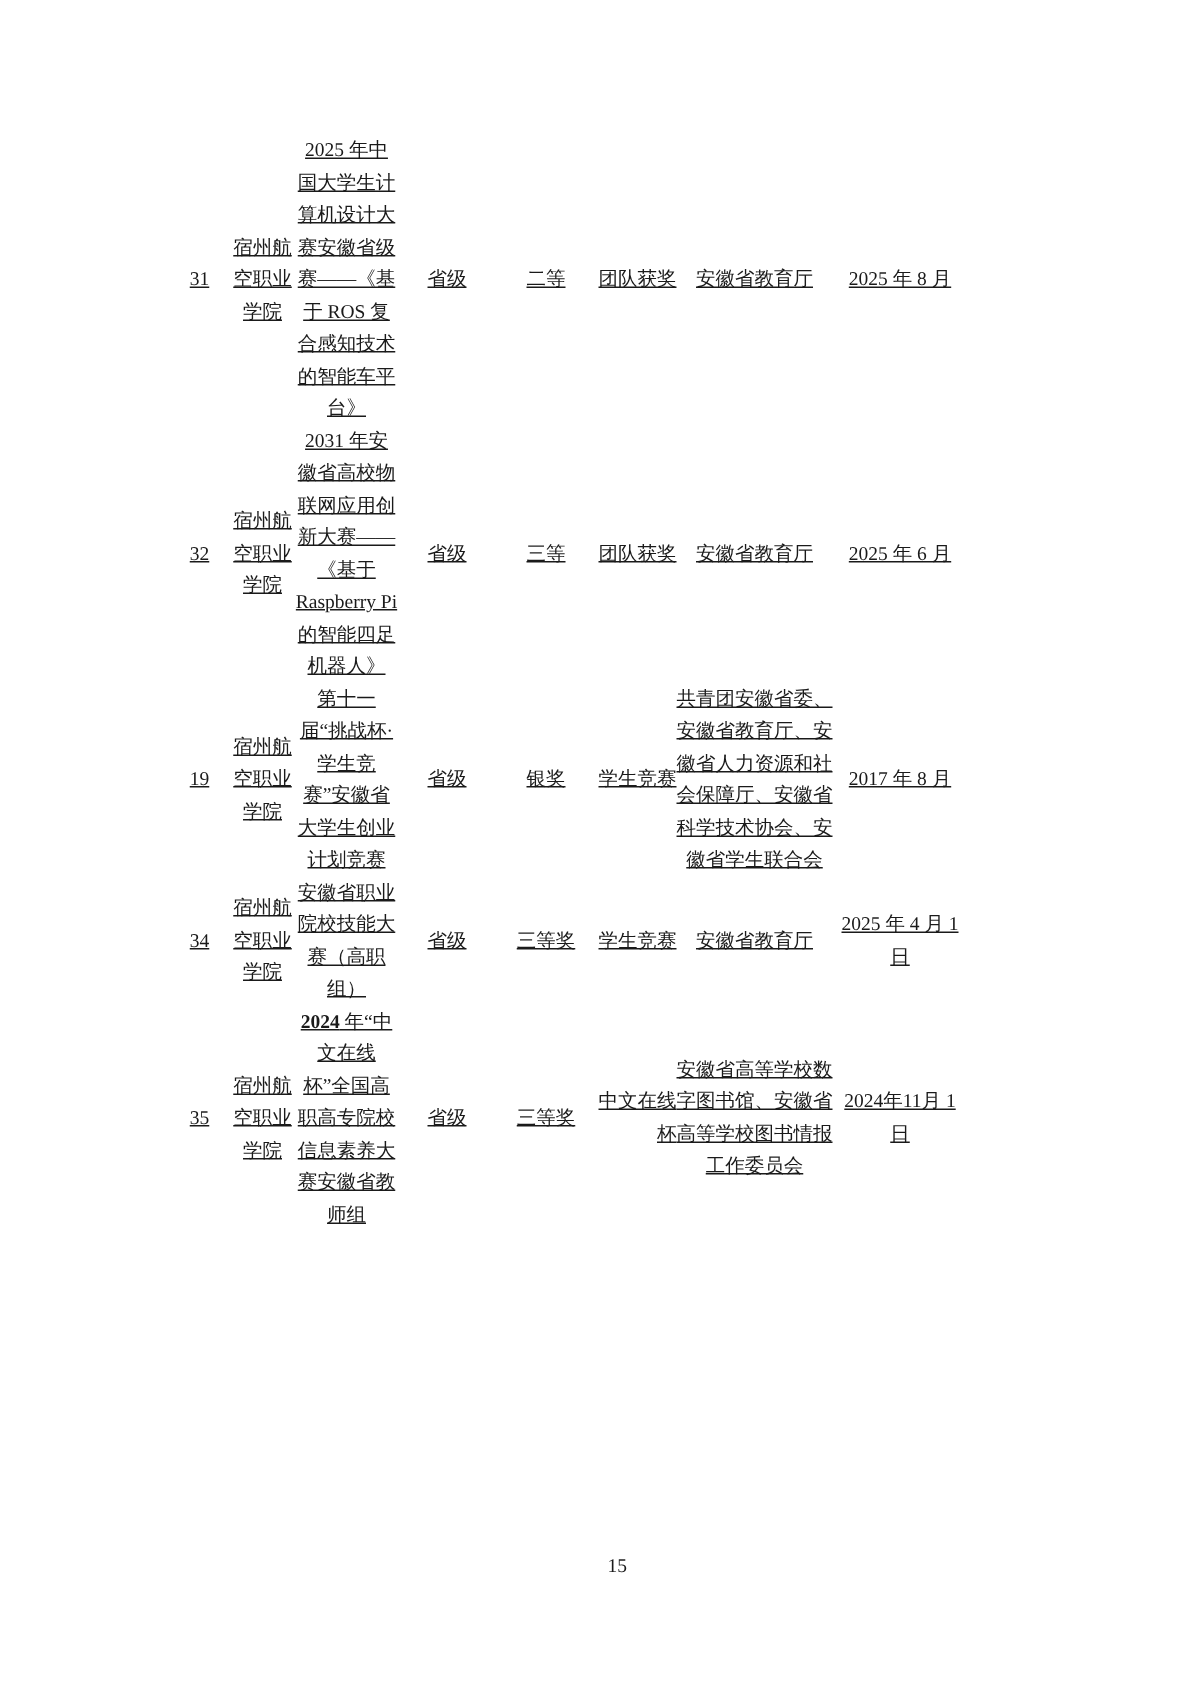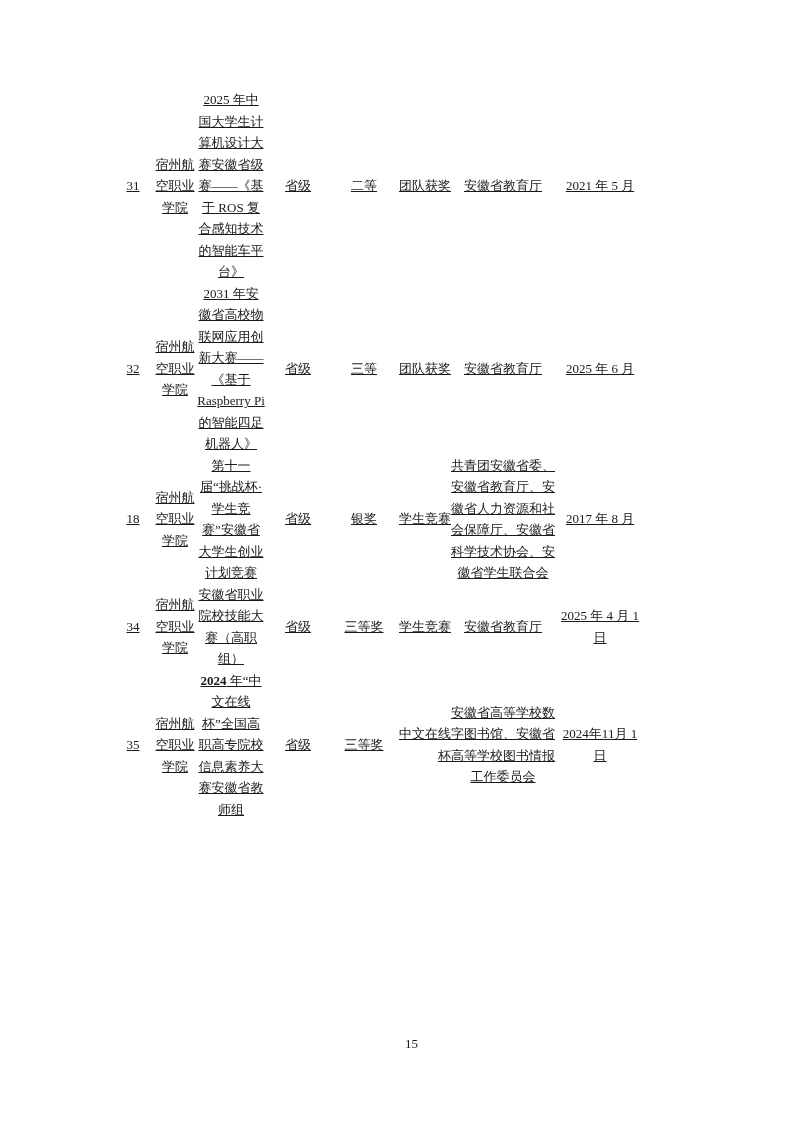--- a/index.html
+++ b/index.html
@@ -68,34 +68,34 @@
     </colgroup>
     <tbody>
       <tr>
         <td class="c-no">31</td>
         <td class="c-org">宿州航空职业学院</td>
         <td class="c-name">2025 年中国大学生计算机设计大赛安徽省级赛——《基于 ROS 复合感知技术的智能车平台》</td>
         <td class="c-level">省级</td>
         <td class="c-grade">二等</td>
         <td class="c-type">团队获奖</td>
         <td class="c-issuer">安徽省教育厅</td>
-        <td class="c-date">2021 年 5 月</td>
+        <td class="c-date">2025 年 8 月</td>
       </tr>
       <tr>
         <td class="c-no">32</td>
         <td class="c-org">宿州航空职业学院</td>
         <td class="c-name">2031 年安徽省高校物联网应用创新大赛——《基于 Raspberry Pi 的智能四足机器人》</td>
         <td class="c-level">省级</td>
         <td class="c-grade">三等</td>
         <td class="c-type">团队获奖</td>
         <td class="c-issuer">安徽省教育厅</td>
         <td class="c-date">2025 年 6 月</td>
       </tr>
       <tr>
-        <td class="c-no">18</td>
+        <td class="c-no">19</td>
         <td class="c-org">宿州航空职业学院</td>
         <td class="c-name">第十一届“挑战杯·学生竞赛”安徽省大学生创业计划竞赛</td>
         <td class="c-level">省级</td>
         <td class="c-grade">银奖</td>
         <td class="c-type">学生竞赛</td>
         <td class="c-issuer">共青团安徽省委、安徽省教育厅、安徽省人力资源和社会保障厅、安徽省科学技术协会、安徽省学生联合会</td>
         <td class="c-date">2017 年 8 月</td>
       </tr>
       <tr>
         <td class="c-no">34</td>

